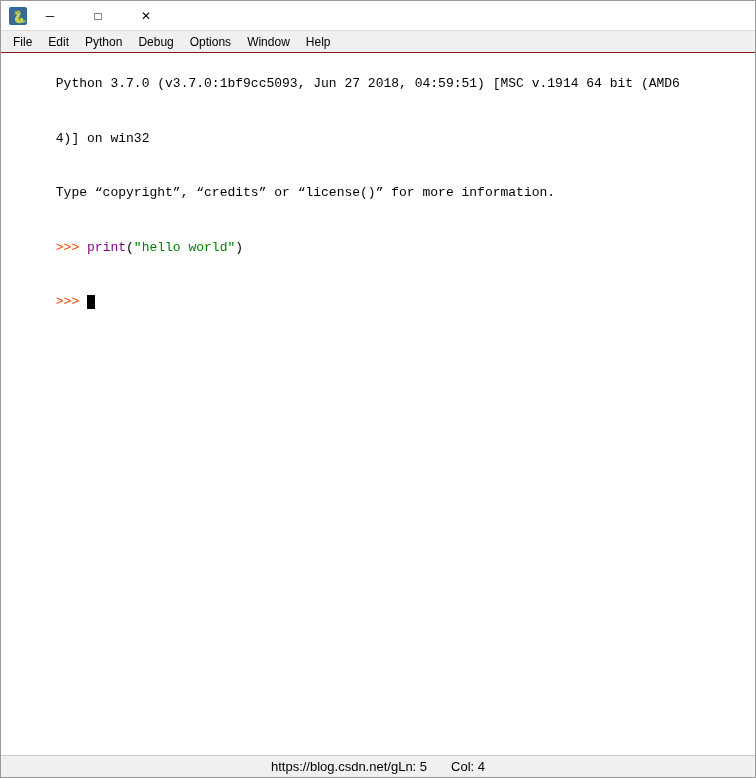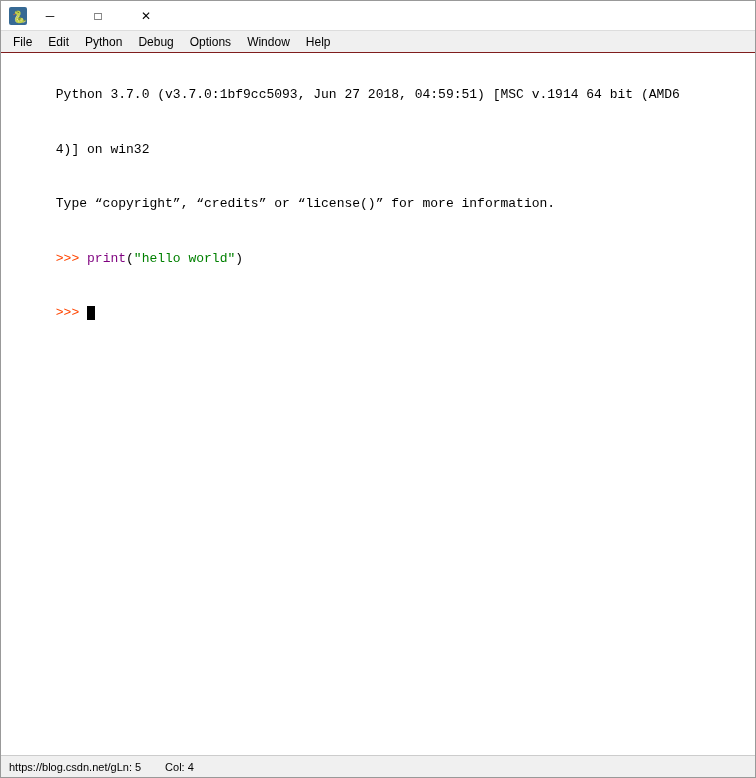--- a/index.html
+++ b/index.html
@@ -77,21 +77,21 @@
 
     .menu-item {
       padding: 2px 8px;
       cursor: pointer;
       color: #000;
     }
 
     .shell-content {
       flex: 1;
       background: #ffffff;
-      padding: 15px 8px;
+      padding: 4px 8px;
       font-family: 'Courier New', Courier, monospace;
       font-size: 13px;
       color: #000000;
       overflow-y: auto;
       position: relative;
     }
 
     .shell-line {
       line-height: 1.4;
       white-space: pre-wrap;
@@ -110,24 +110,24 @@
     .code-green {
       color: #008000;
     }
 
     .status-bar {
       height: 22px;
       background: #f0f0f0;
       border-top: 1px solid #ccc;
       display: flex;
       align-items: center;
-      justify-content: flex-start;
+      justify-content: center;
       padding: 0 8px;
       font-family: 'Segoe UI', Arial, sans-serif;
-      font-size: 11px;
+      font-size: 13px;
       color: #000;
     }
 
     .status-right {
       display: flex;
       gap: 24px;
     }
 
     .cursor-blink {
       display: inline-block;

